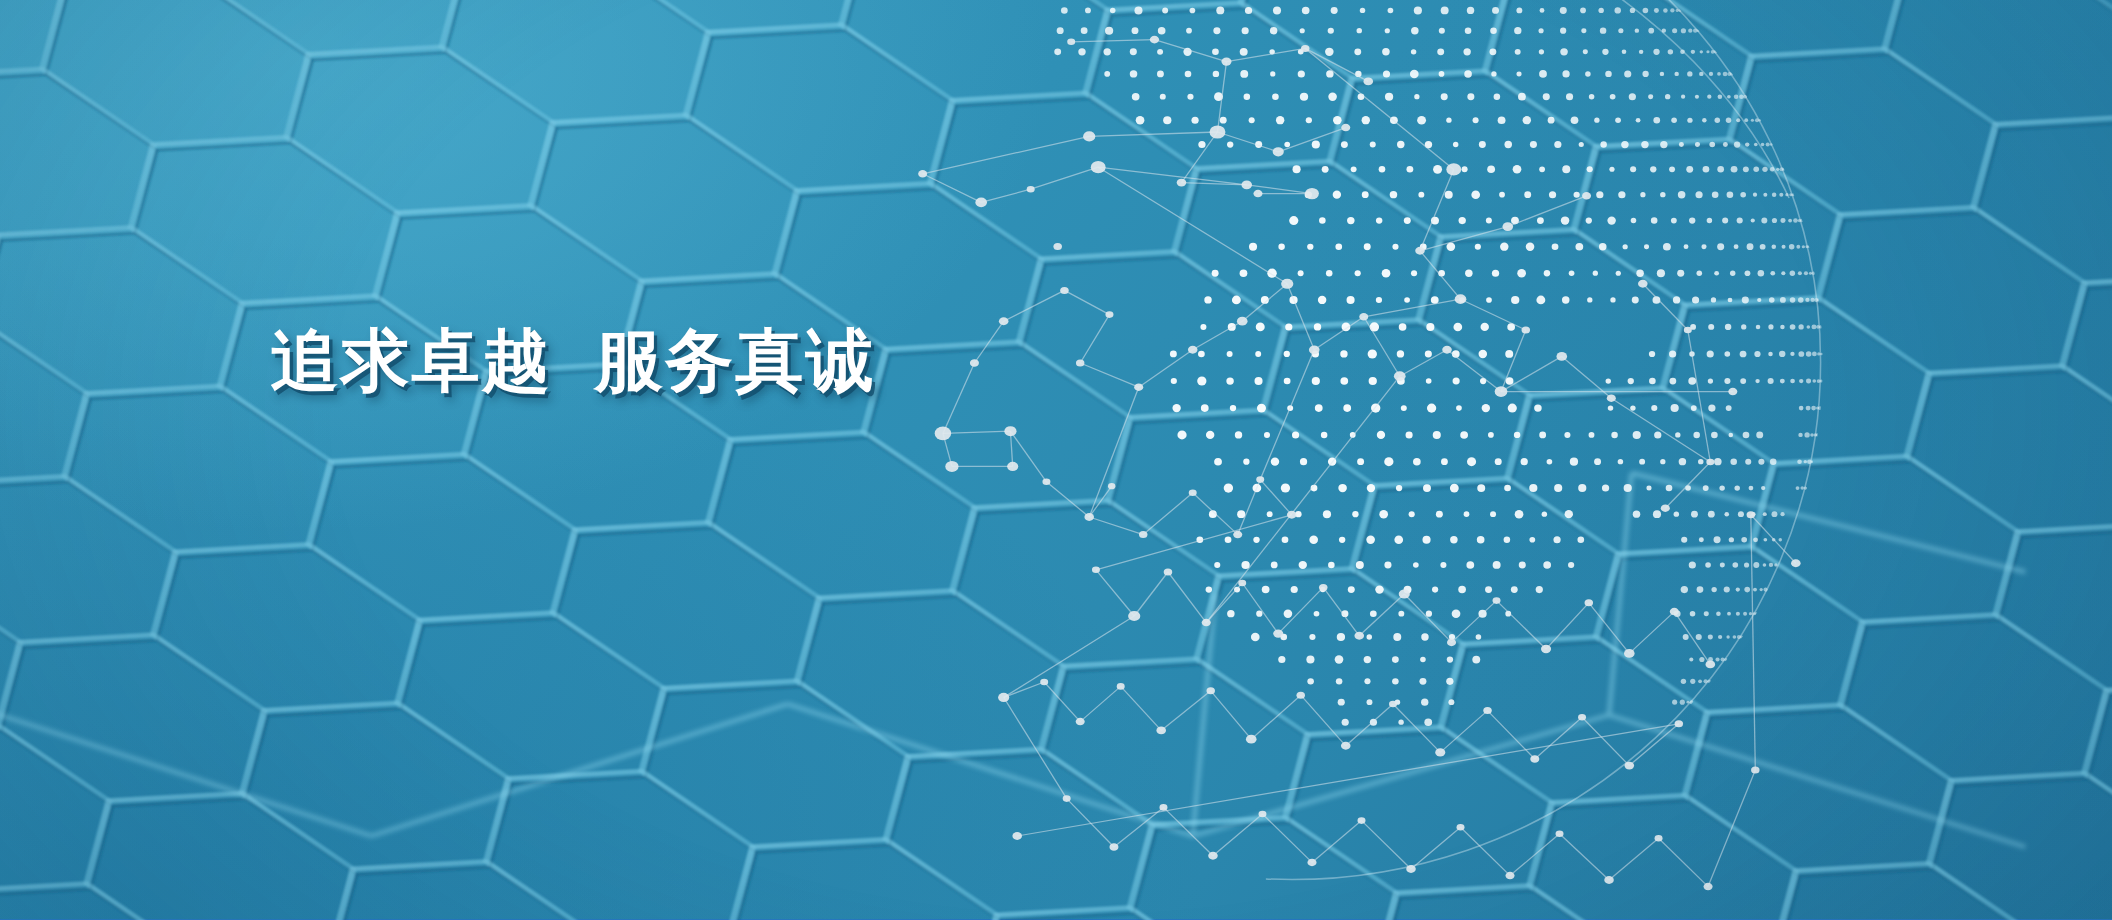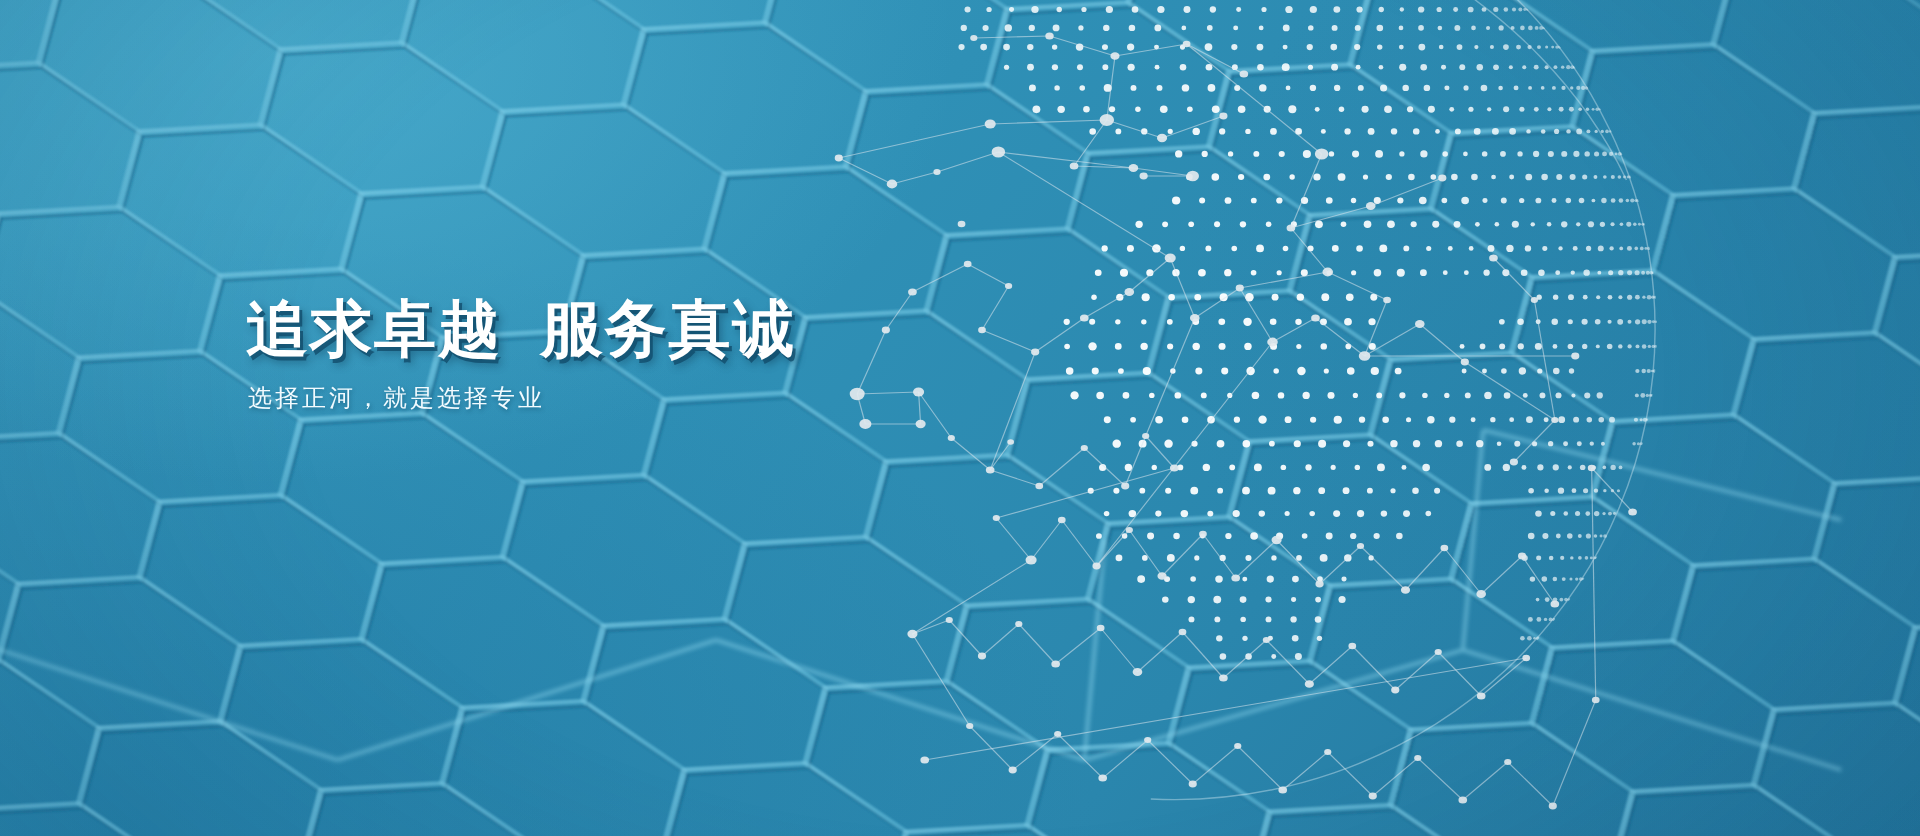--- a/index.html
+++ b/index.html
@@ -1545,16 +1545,15 @@
         <ellipse cx="1460" cy="258" rx="4.25" ry="3.60" fill="#e3e9ee" fill-opacity="0.92"></ellipse>
         <ellipse cx="1500" cy="300" rx="3.54" ry="3.00" fill="#e3e9ee" fill-opacity="0.92"></ellipse>
         <ellipse cx="1540" cy="356" rx="4.01" ry="3.40" fill="#e3e9ee" fill-opacity="0.92"></ellipse>
       </g>
   </svg>
 
   <div class="layer" id="vignette"></div>
 
   <div id="copy">
     <h1 id="headline">追求卓越  服务真诚</h1>
-    <p id="subline">选择正河，就是选择专业</p>
   </div>
 
 </div>
 
 </body></html>

